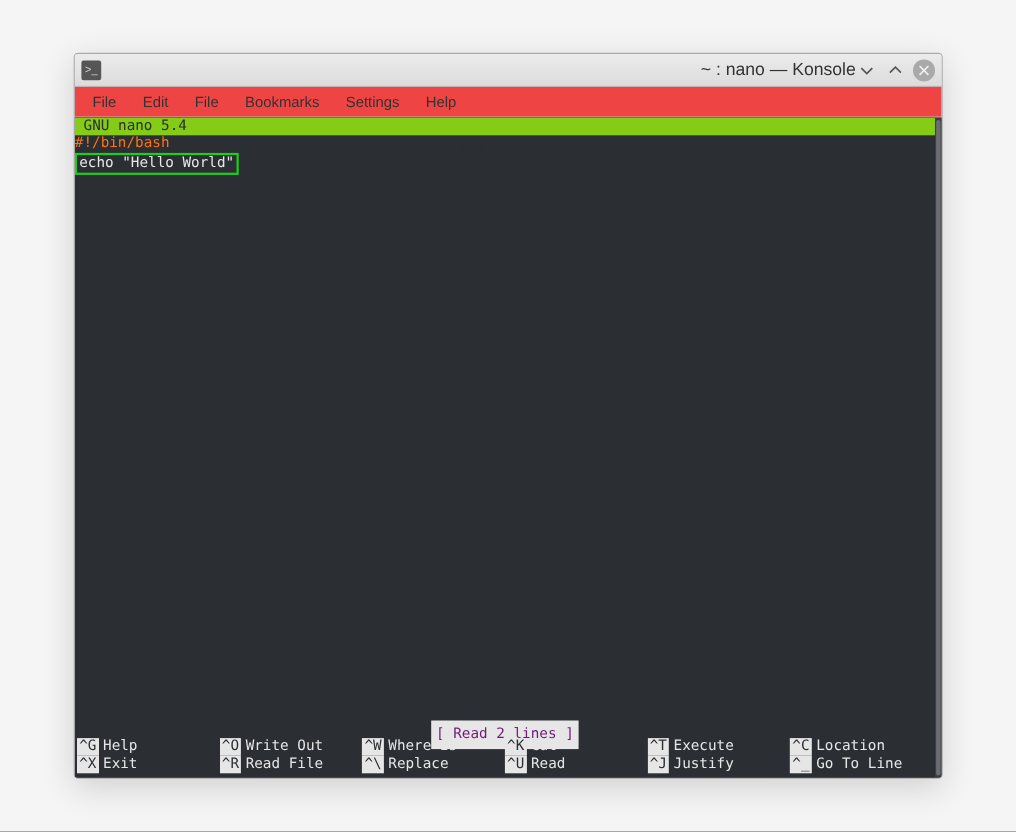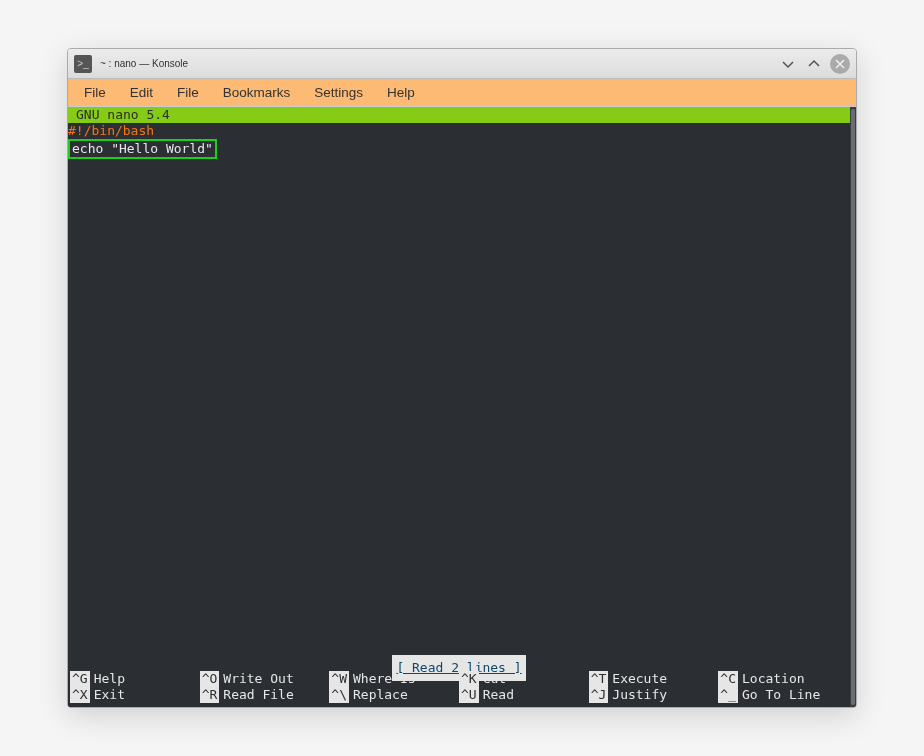--- a/index.html
+++ b/index.html
@@ -40,22 +40,22 @@
     border-radius: 2px;
     display: flex;
     align-items: center;
     justify-content: center;
     color: #ccc;
     font-size: 10px;
     margin-right: 8px;
   }
   .titlebar-title {
     flex: 1;
-    text-align: left;
-    font-size: 10px;
+    text-align: right;
+    font-size: 16px;
     color: #333;
   }
   .titlebar-controls {
     display: flex;
     gap: 6px;
     align-items: center;
   }
   .tbbtn {
     width: 20px;
     height: 20px;
@@ -69,21 +69,21 @@
   .tbbtn.close {
     width: 20px;
     height: 20px;
     border-radius: 50%;
     background: #aaa;
     color: #eee;
     font-size: 12px;
   }
   .menubar {
     height: 28px;
-    background: #fdba74;
+    background: #ef4444;
     display: flex;
     align-items: center;
     gap: 4px;
     padding: 0 6px;
     border-bottom: 1px solid #ccc;
     font-size: 13.5px;
     color: #333;
   }
   .menuitem {
     padding: 4px 10px;
@@ -150,24 +150,23 @@
   .status {
     position: absolute;
     bottom: 36px;
     left: 0;
     right: 0;
     text-align: center;
     height: 16px;
   }
   .status-inner {
     background: #e6e6e6;
-    color: #0c4a6e;
+    color: #701a75;
     display: inline-block;
     padding: 5px 4px;
-    text-decoration: underline;
   }
   .shortcuts {
     position: absolute;
     bottom: 4px;
     left: 2px;
     right: 2px;
     display: grid;
     grid-template-columns: repeat(6, 1fr);
     row-gap: 0;
     height: 32px;

